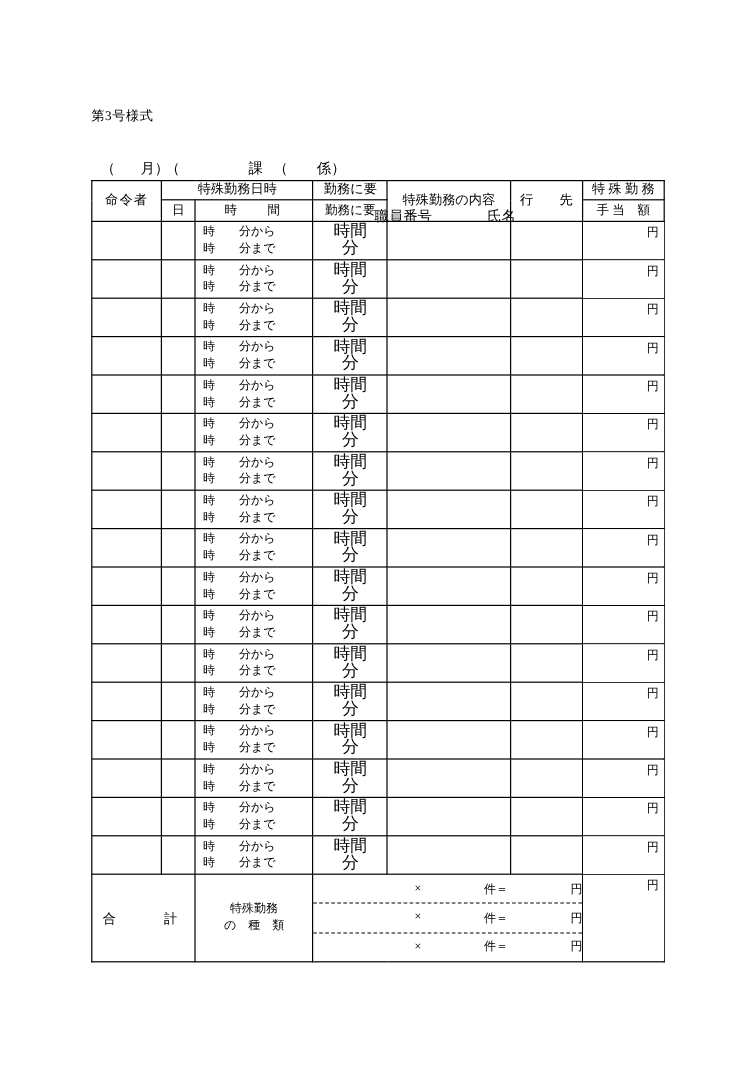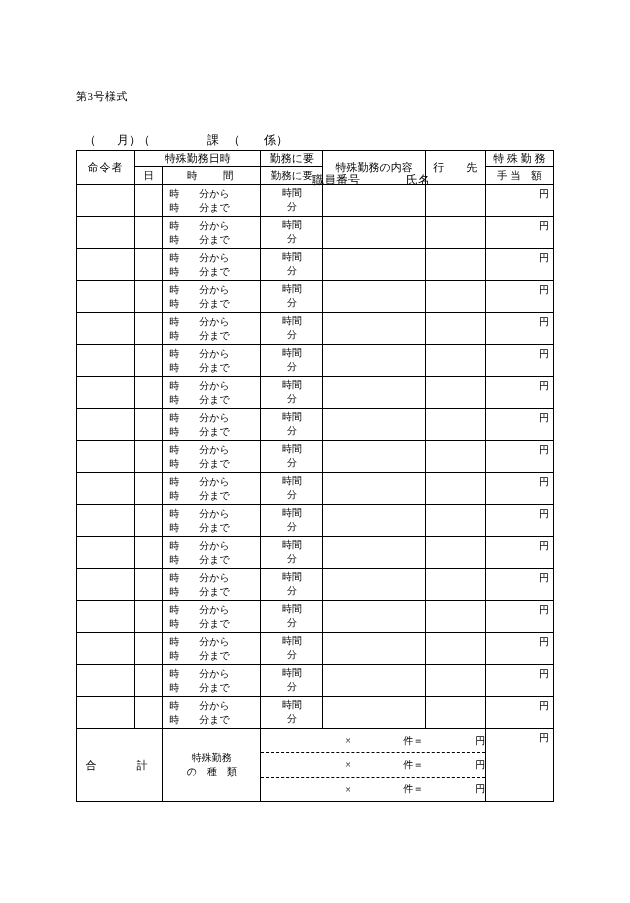--- a/index.html
+++ b/index.html
@@ -120,21 +120,21 @@
     text-align: right;
   }
   td.dur-col {
     padding: 0;
   }
   .dur-inner {
     display: flex;
     flex-direction: column;
     justify-content: center;
     height: 31px;
-    font-size: 10px;
+    font-size: 14px;
     line-height: 14px;
     font-family: Liberation Mono, monospace;
   }
   td.amount-cell {
     position: relative;
   }
   .yen {
     position: absolute;
     right: 4px;
     top: 2px;

